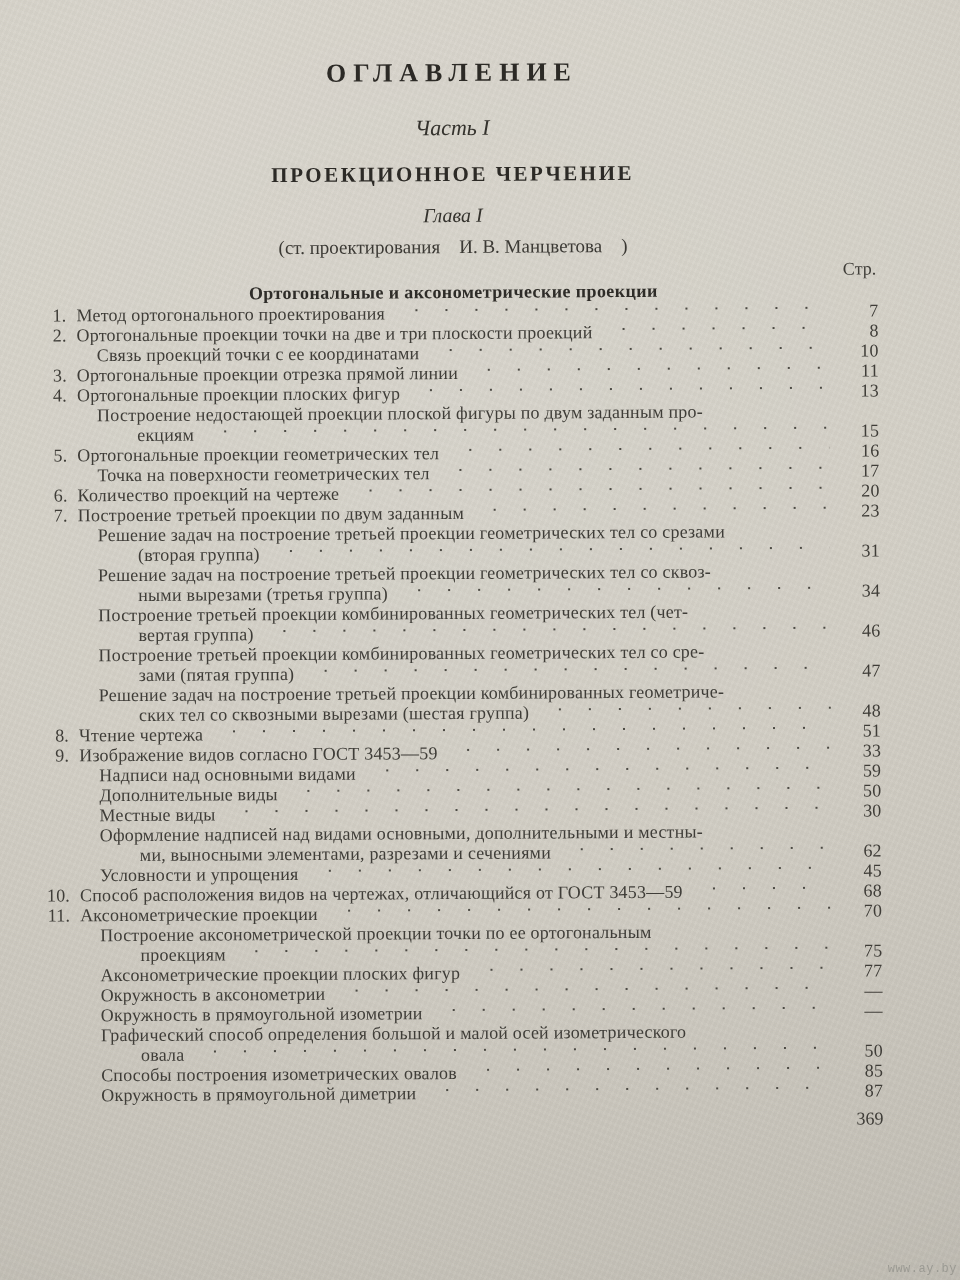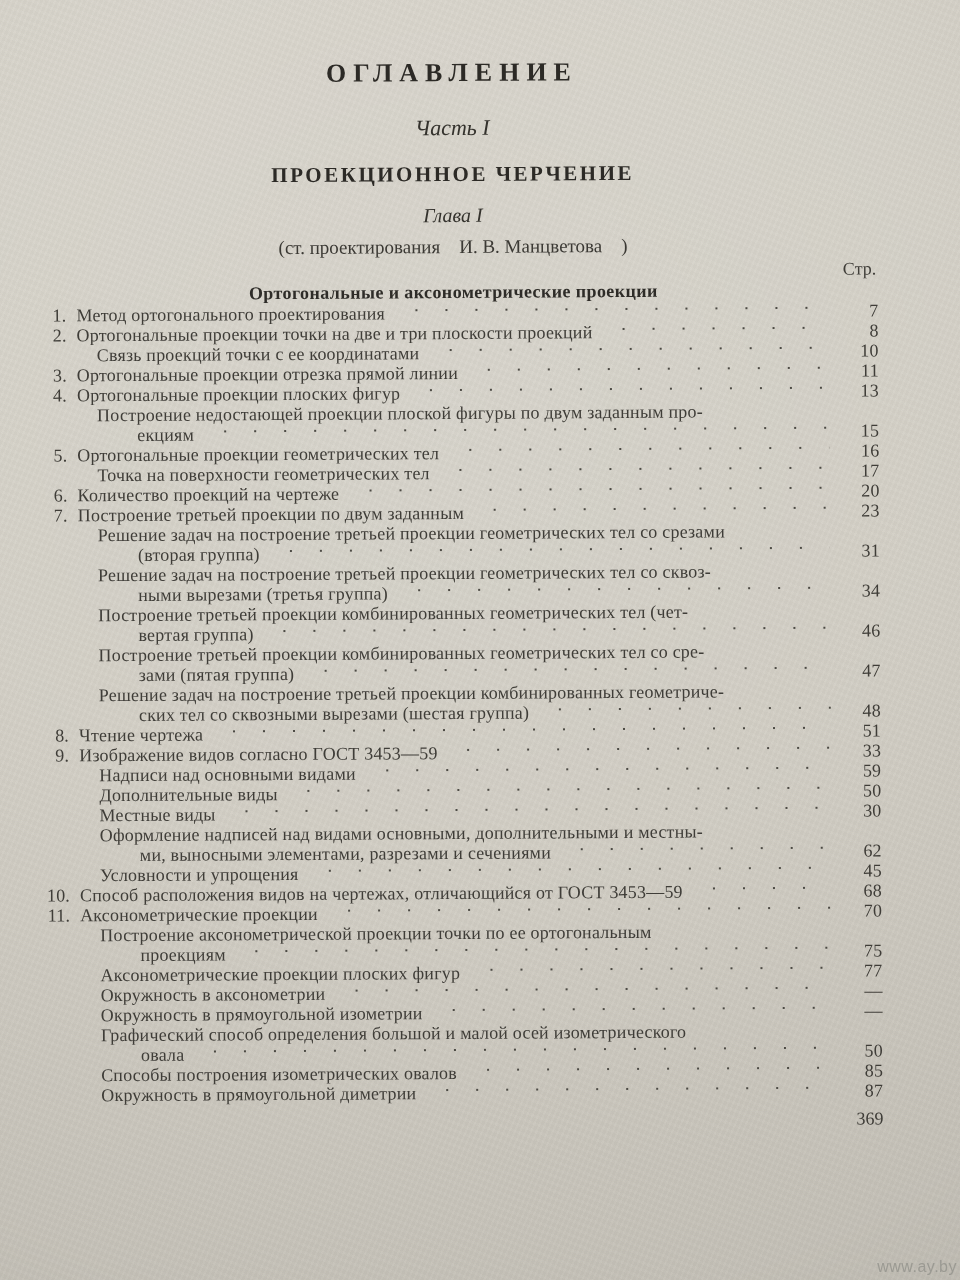--- a/index.html
+++ b/index.html
@@ -79,22 +79,22 @@
   }
   .toc-line .pagenum {
     flex:0 0 40px; width:40px; text-align:right;
   }
   .folio-row {
     margin-top:8px; text-align:right;
     font-size:18px; line-height:20px; padding-right:0;
   }
   .watermark {
     position:absolute; right:3px; bottom:4px;
-    font-family:Liberation Sans, sans-serif;
-    font-size:16px; color:#9b9a93; letter-spacing:0.5px;
+    font-family:Liberation Mono, monospace;
+    font-size:12px; color:#9b9a93; letter-spacing:0.5px;
   }
 </style>
 </head>
 <body>
 
 <div class="page">
   <div class="content">
 
     <div class="title">ОГЛАВЛЕНИЕ</div>
 

